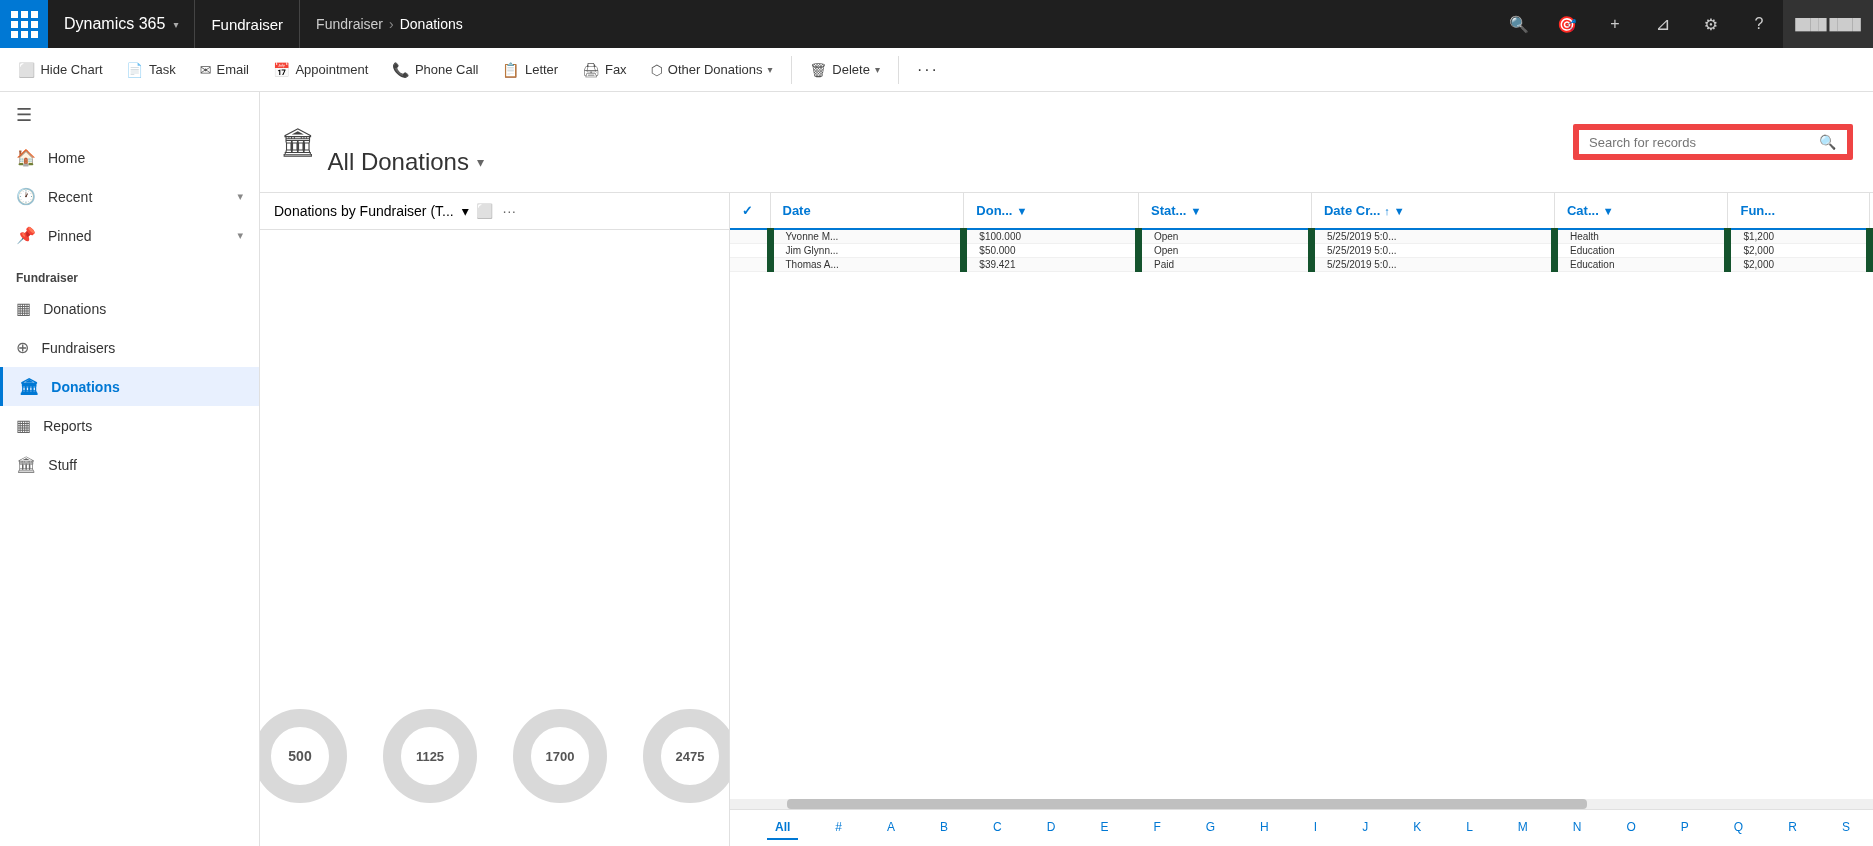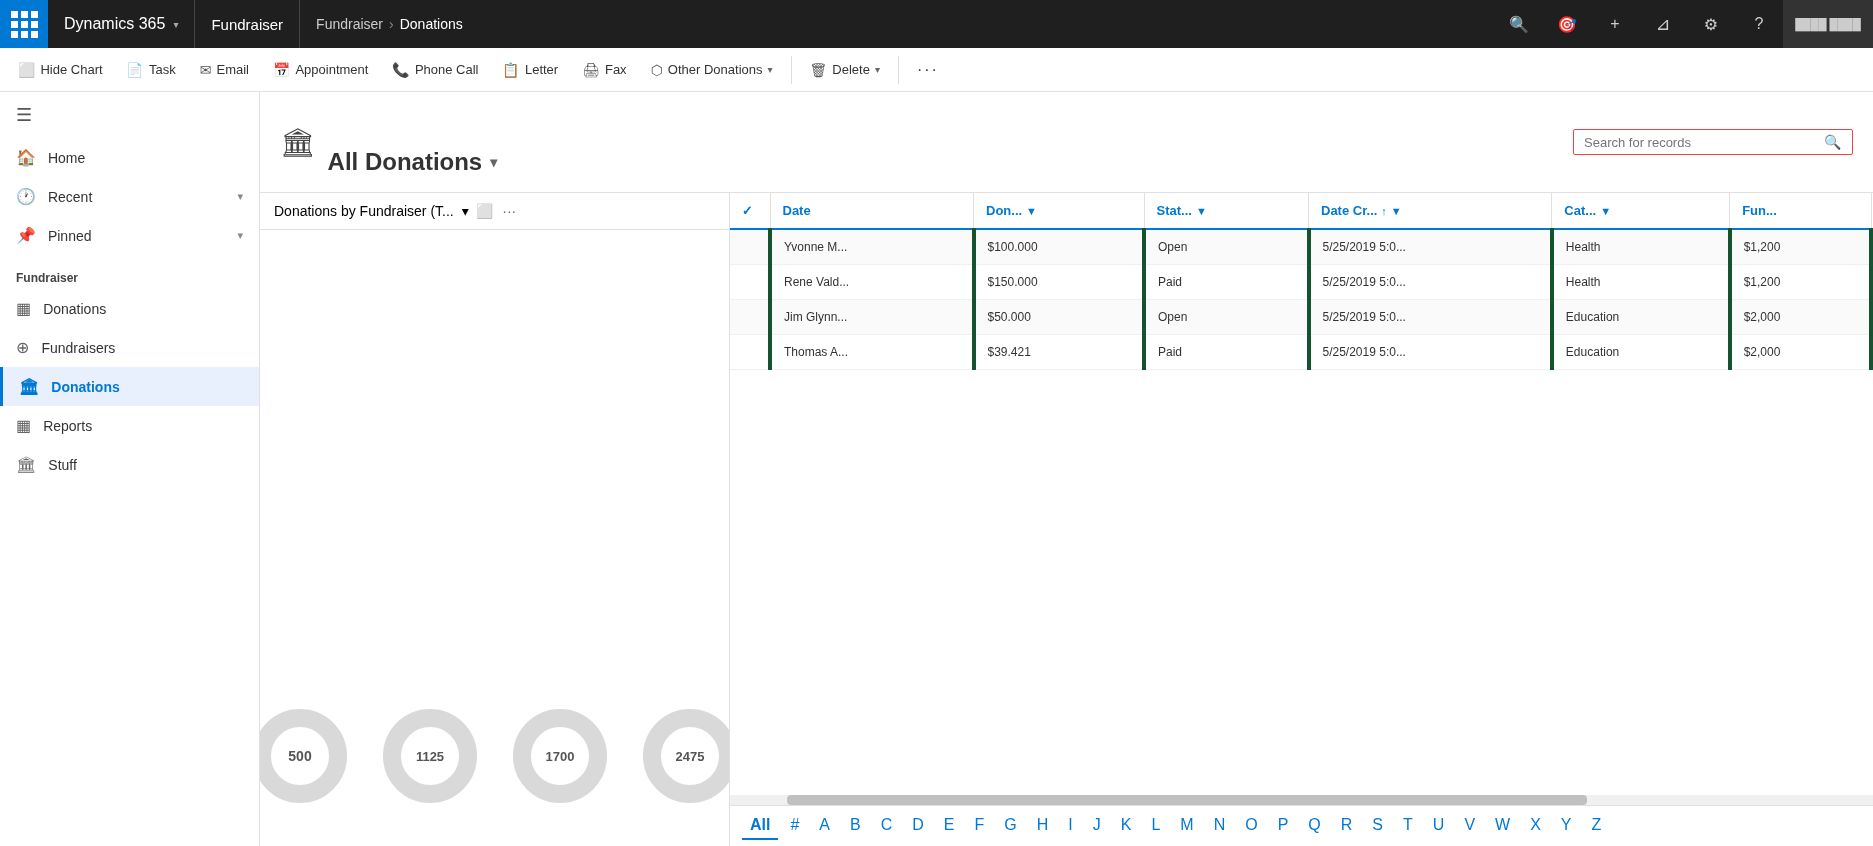--- a/index.html
+++ b/index.html
@@ -190,34 +190,34 @@
       background: #fff;
       border-bottom: 1px solid #e0e0e0;
     }
     .page-icon {
       font-size: 28px;
       color: #444;
       margin-right: 12px;
     }
     .page-title {
       font-size: 24px;
-      font-weight: 700;
+      font-weight: 400;
       color: #333;
       display: flex;
       align-items: center;
       gap: 8px;
       margin-top: 40px;
     }
     .page-title-chevron { font-size: 14px; color: #666; cursor: pointer; }
 
     .search-box {
       margin-left: auto;
       display: flex;
       align-items: center;
-      border: 1px solid #ef4444;
+      border: 6px solid #ef4444;
       border-radius: 2px;
       background: #fff;
       padding: 4px 10px;
       width: 280px;
     }
     .search-box input {
       border: none;
       outline: none;
       font-size: 13px;
       color: #999;
@@ -315,44 +315,45 @@
     .filter-icon { font-size: 11px; color: #0078d4; }
     .sort-icon { font-size: 11px; color: #0078d4; }
 
     tbody tr {
       border-bottom: 1px solid #f0f0f0;
       cursor: pointer;
     }
     tbody tr:nth-child(odd) { background: #fafafa; }
     tbody tr:nth-child(even) { background: #fff; }
     tbody td {
-      padding: 10px 12px;
-      font-size: 12px;
+      padding: 1px 12px;
+      font-size: 10px;
       color: #333;
       white-space: nowrap;
-      border-right: 4px solid #14532d;
+      border-right: 7px solid #14532d;
     }
     tbody td:first-child { width: 40px; text-align: center; }
 
     
     .pagination-bar {
       display: flex;
       align-items: center;
       padding: 6px 12px;
       background: #fff;
       border-top: 1px solid #e0e0e0;
       gap: 4px;
       overflow-x: auto;
     }
     .page-link {
       padding: 4px 8px;
       cursor: pointer;
-      font-size: 16px;
+      font-size: 12px;
       color: #0078d4;
       border-bottom: 2px solid transparent;
+      margin-left: 25px;
     }
     .page-link.active {
       border-bottom: 2px solid #0078d4;
       font-weight: 700;
     }
 
     .scroll-bar-row {
       height: 10px;
       background: #f0f0f0;
       position: relative;
@@ -607,29 +608,20 @@
       <td></td>
       <td>Yvonne M...</td>
       <td>$100.000</td>
       <td>Open</td>
       <td>5/25/2019 5:0...</td>
       <td>Health</td>
       <td>$1,200</td>
     </tr>
                 <tr>
       <td></td>
-      <td>Rene Vald...</td>
-      <td>$150.000</td>
-      <td>Paid</td>
-      <td>5/25/2019 5:0...</td>
-      <td>Health</td>
-      <td>$1,200</td>
-    </tr>
-                <tr>
-      <td></td>
       <td>Jim Glynn...</td>
       <td>$50.000</td>
       <td>Open</td>
       <td>5/25/2019 5:0...</td>
       <td>Education</td>
       <td>$2,000</td>
     </tr>
                 <tr>
       <td></td>
       <td>Thomas A...</td>

